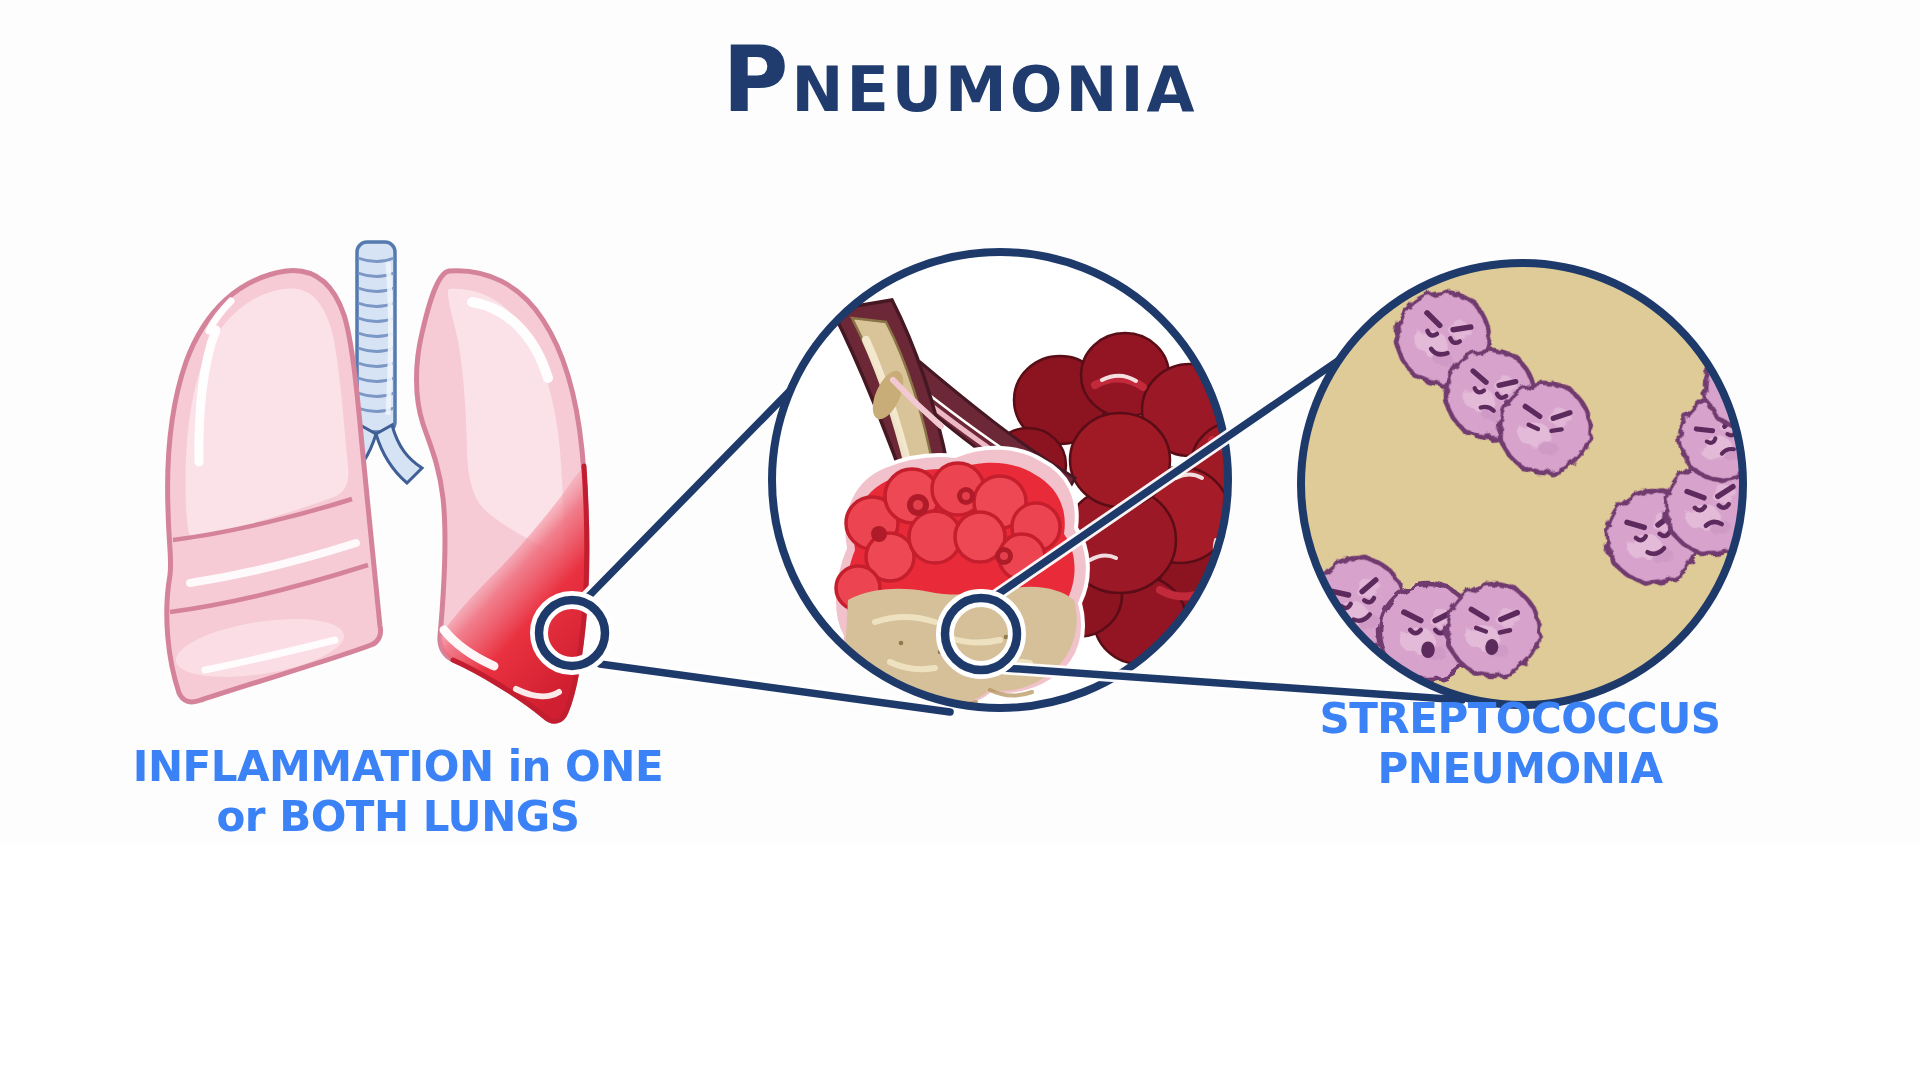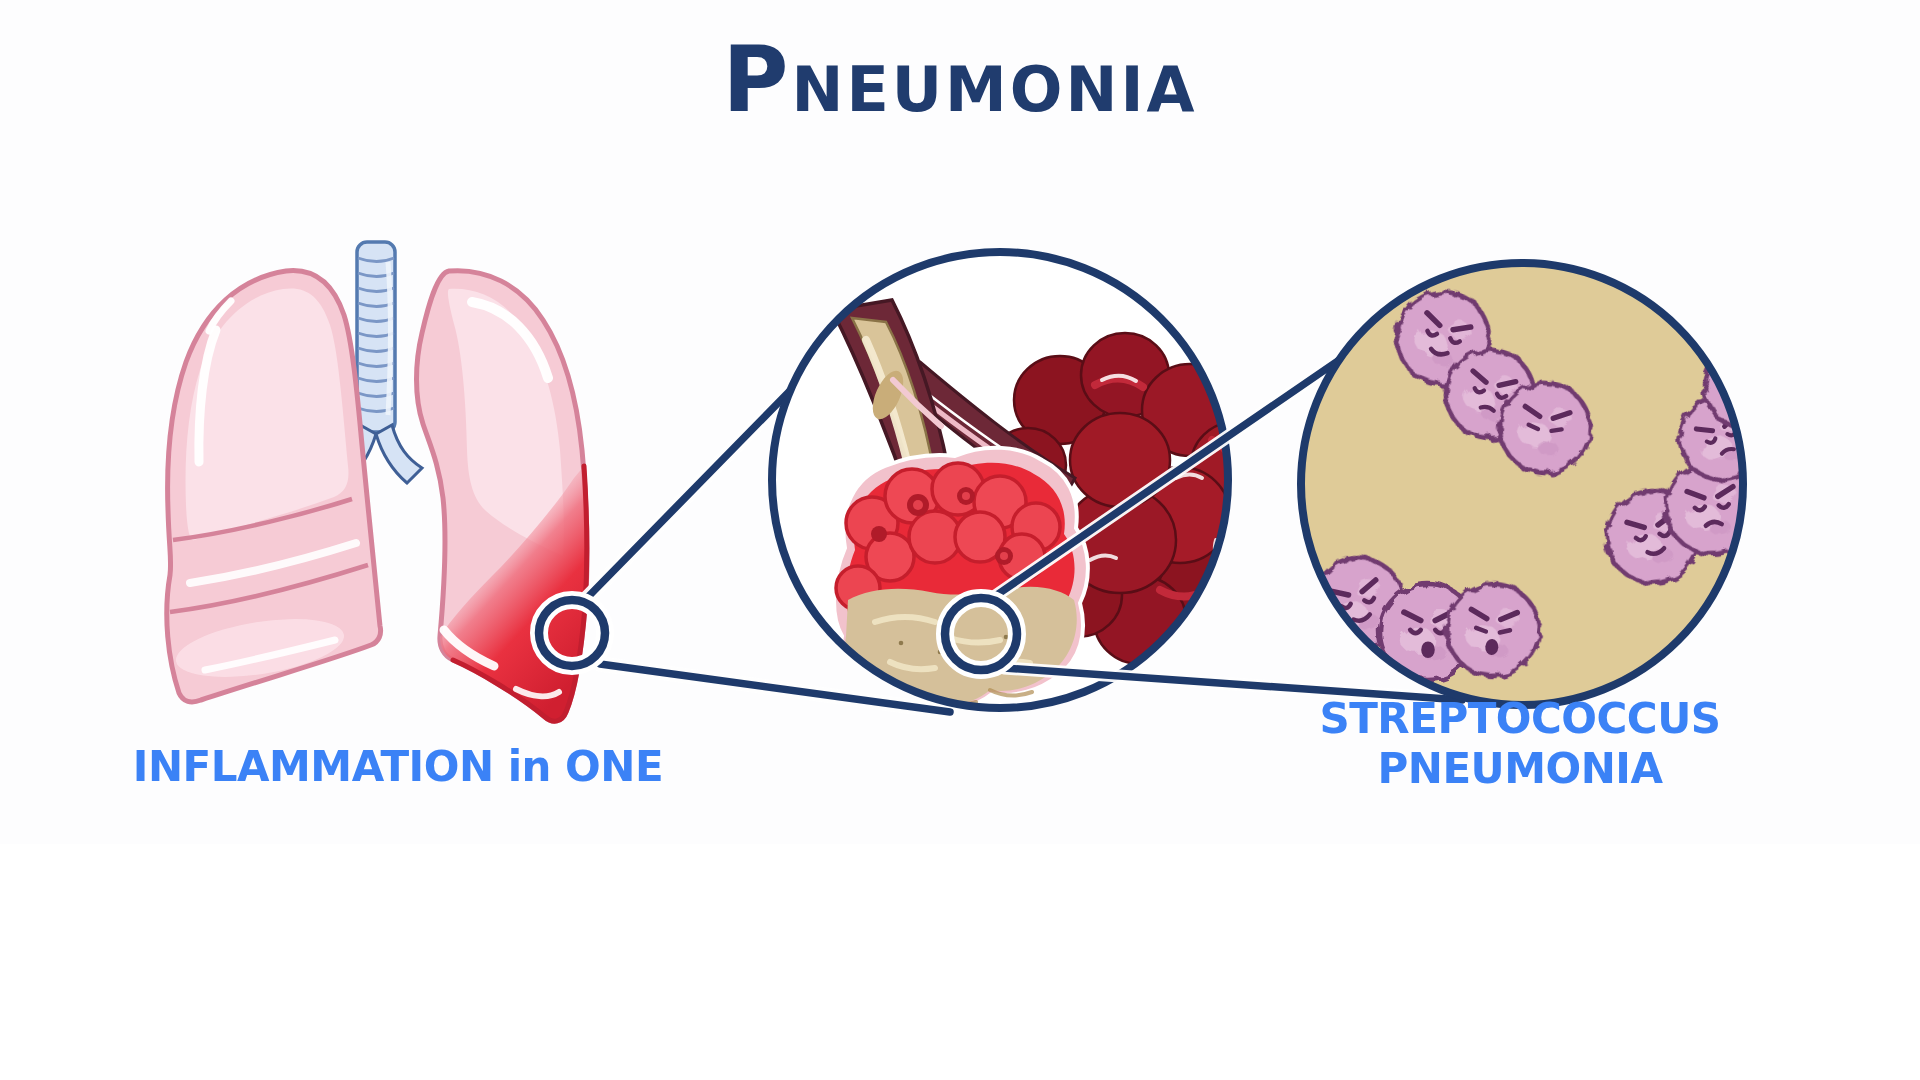--- a/index.html
+++ b/index.html
@@ -393,19 +393,20 @@
     <g>
       <circle cx="981" cy="634" r="36" fill="none" stroke="#ffffff" stroke-width="18"></circle>
       <circle cx="981" cy="634" r="36" fill="none" stroke="#1e3a6b" stroke-width="8.5"></circle>
     </g>
   </svg>
 
   <div id="title">PNEUMONIA</div>
 
   <div id="caption-left" class="caption">
     <div>INFLAMMATION in ONE</div>
+    <div>or BOTH LUNGS</div>
   </div>
 
   <div id="caption-right" class="caption">
     <div>STREPTOCOCCUS</div>
     <div>PNEUMONIA</div>
   </div>
 </div>
 
 </body></html>

